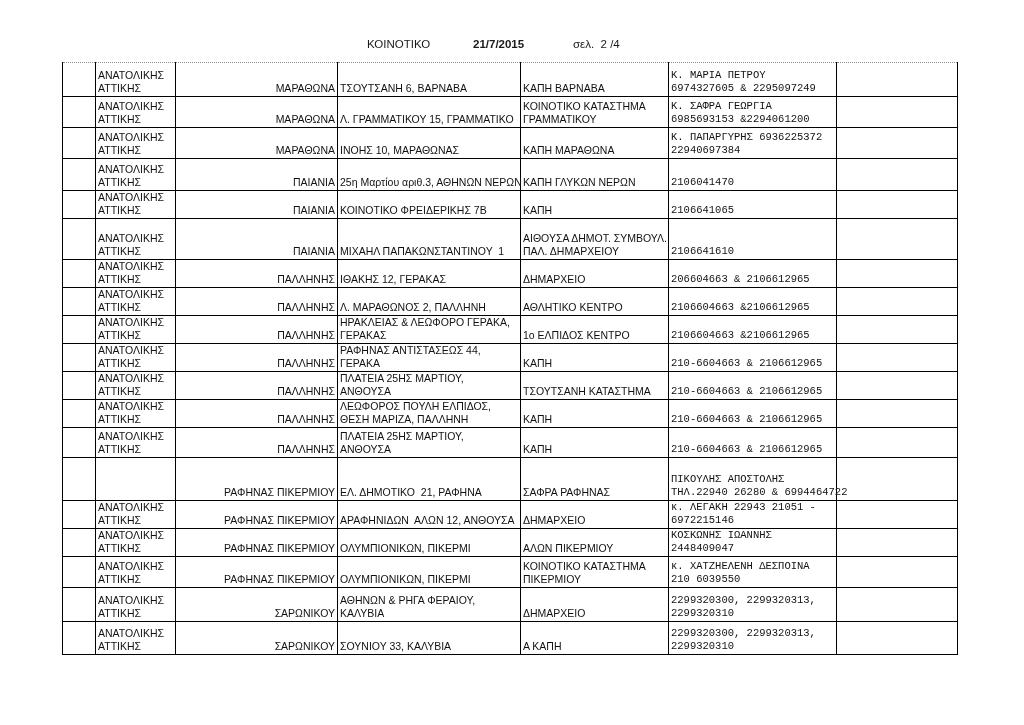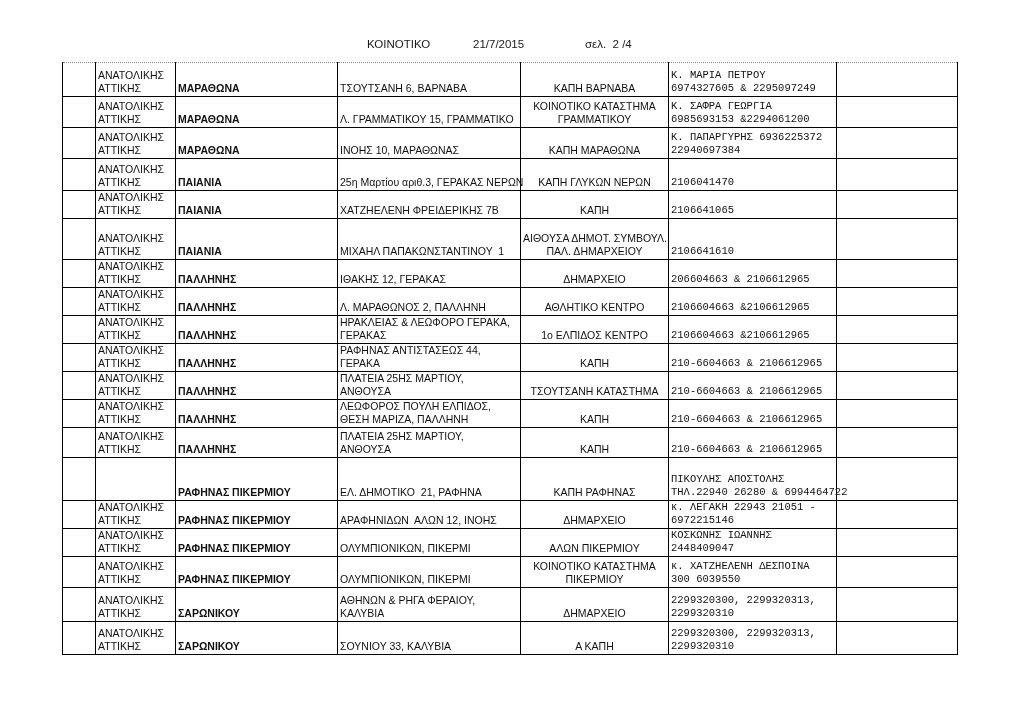--- a/index.html
+++ b/index.html
@@ -22,22 +22,22 @@
     position: absolute;
     top: 36px;
     left: 0;
     width: 100%;
     height: 18px;
     font-size: 11.5px;
     line-height: 16px;
     color: #1a1a1a;
   }
   .hdr-region   { position: absolute; left: 367px; }
-  .hdr-date     { position: absolute; left: 473px; }
-  .hdr-pagecell { position: absolute; left: 585px; white-space: pre; text-align: center; }
+  .hdr-date     { position: absolute; left: 473px; font-weight: bold; }
+  .hdr-pagecell { position: absolute; left: 573px; white-space: pre; text-align: center; }
   table.contact-table {
     position: absolute;
     left: 62px;
     top: 62px;
     border-collapse: collapse;
     table-layout: fixed;
     width: 895px;
   }
   table.contact-table td {
     border: 1px solid #000;
@@ -51,23 +51,23 @@
   
   tbody tr:first-child td { border-top: 1px dotted #8a8a8a; }
   
   td.col-gutter {
     border-left: 1px dotted #8a8a8a;
     border-top: 1px dotted #8a8a8a;
     border-bottom: 1px dotted #8a8a8a;
     border-right: 1px solid #000;
   }
   td.col-region       { white-space: normal; margin-top: 48px; }
-  td.col-municipality { text-align: left; white-space: pre; font-weight: bold; }
+  td.col-municipality { text-align: right; white-space: pre; }
   td.col-address      { white-space: pre; }
-  td.col-location     { white-space: pre; text-align: center; }
+  td.col-location     { white-space: pre; }
   td.col-contact      { white-space: pre; font-family: Liberation Mono, monospace; }
   td.col-endgutter    { white-space: pre; }
 </style>
 </head>
 <body>
 
 <div class="page">
 
   <div class="page-header-line">
     <span class="hdr-region">ΚΟΙΝΟΤΙΚΟ</span>
@@ -114,30 +114,30 @@
           <td class="col-address">ΙΝΟΗΣ 10, ΜΑΡΑΘΩΝΑΣ</td>
           <td class="col-location">ΚΑΠΗ ΜΑΡΑΘΩΝΑ</td>
           <td class="col-contact">Κ. ΠΑΠΑΡΓΥΡΗΣ 6936225372
 22940697384</td>
           <td class="col-endgutter"></td>
         </tr>
         <tr style="height: 32px;">
           <td class="col-gutter"></td>
           <td class="col-region">ΑΝΑΤΟΛΙΚΗΣ ΑΤΤΙΚΗΣ</td>
           <td class="col-municipality">ΠΑΙΑΝΙΑ</td>
-          <td class="col-address">25η Μαρτίου αριθ.3, ΓΕΡΑΚΑΣ ΝΕΡΩΝ</td>
+          <td class="col-address">25η Μαρτίου αριθ.3, ΑΘΗΝΩΝ ΝΕΡΩΝ</td>
           <td class="col-location">ΚΑΠΗ ΓΛΥΚΩΝ ΝΕΡΩΝ</td>
           <td class="col-contact">2106041470</td>
           <td class="col-endgutter"></td>
         </tr>
         <tr style="height: 26px;">
           <td class="col-gutter"></td>
           <td class="col-region">ΑΝΑΤΟΛΙΚΗΣ ΑΤΤΙΚΗΣ</td>
           <td class="col-municipality">ΠΑΙΑΝΙΑ</td>
-          <td class="col-address">ΧΑΤΖΗΕΛΕΝΗ ΦΡΕΙΔΕΡΙΚΗΣ 7Β</td>
+          <td class="col-address">ΚΟΙΝΟΤΙΚΟ ΦΡΕΙΔΕΡΙΚΗΣ 7Β</td>
           <td class="col-location">ΚΑΠΗ</td>
           <td class="col-contact">2106641065</td>
           <td class="col-endgutter"></td>
         </tr>
         <tr style="height: 41px;">
           <td class="col-gutter"></td>
           <td class="col-region">ΑΝΑΤΟΛΙΚΗΣ ΑΤΤΙΚΗΣ</td>
           <td class="col-municipality">ΠΑΙΑΝΙΑ</td>
           <td class="col-address">ΜΙΧΑΗΛ ΠΑΠΑΚΩΝΣΤΑΝΤΙΝΟΥ  1</td>
           <td class="col-location">ΑΙΘΟΥΣΑ ΔΗΜΟΤ. ΣΥΜΒΟΥΛ.
@@ -211,30 +211,30 @@
 ΑΝΘΟΥΣΑ</td>
           <td class="col-location">ΚΑΠΗ</td>
           <td class="col-contact">210-6604663 &amp; 2106612965</td>
           <td class="col-endgutter"></td>
         </tr>
         <tr style="height: 43px;">
           <td class="col-gutter"></td>
           <td class="col-region"></td>
           <td class="col-municipality">ΡΑΦΗΝΑΣ ΠΙΚΕΡΜΙΟΥ</td>
           <td class="col-address">ΕΛ. ΔΗΜΟΤΙΚΟ  21, ΡΑΦΗΝΑ</td>
-          <td class="col-location">ΚΑΠΗ ΡΑΦΗΝΑΣ</td>
+          <td class="col-location">ΣΑΦΡΑ ΡΑΦΗΝΑΣ</td>
           <td class="col-contact">ΠΙΚΟΥΛΗΣ ΑΠΟΣΤΟΛΗΣ
 ΤΗΛ.22940 26280 &amp; 6994464722</td>
           <td class="col-endgutter"></td>
         </tr>
         <tr style="height: 27px;">
           <td class="col-gutter"></td>
           <td class="col-region">ΑΝΑΤΟΛΙΚΗΣ ΑΤΤΙΚΗΣ</td>
           <td class="col-municipality">ΡΑΦΗΝΑΣ ΠΙΚΕΡΜΙΟΥ</td>
-          <td class="col-address">ΑΡΑΦΗΝΙΔΩΝ  ΑΛΩΝ 12, ΙΝΟΗΣ</td>
+          <td class="col-address">ΑΡΑΦΗΝΙΔΩΝ  ΑΛΩΝ 12, ΑΝΘΟΥΣΑ</td>
           <td class="col-location">ΔΗΜΑΡΧΕΙΟ</td>
           <td class="col-contact">κ. ΛΕΓΑΚΗ 22943 21051 -
 6972215146</td>
           <td class="col-endgutter"></td>
         </tr>
         <tr style="height: 27px;">
           <td class="col-gutter"></td>
           <td class="col-region">ΑΝΑΤΟΛΙΚΗΣ ΑΤΤΙΚΗΣ</td>
           <td class="col-municipality">ΡΑΦΗΝΑΣ ΠΙΚΕΡΜΙΟΥ</td>
           <td class="col-address">ΟΛΥΜΠΙΟΝΙΚΩΝ, ΠΙΚΕΡΜΙ</td>
@@ -244,21 +244,21 @@
           <td class="col-endgutter"></td>
         </tr>
         <tr style="height: 31px;">
           <td class="col-gutter"></td>
           <td class="col-region">ΑΝΑΤΟΛΙΚΗΣ ΑΤΤΙΚΗΣ</td>
           <td class="col-municipality">ΡΑΦΗΝΑΣ ΠΙΚΕΡΜΙΟΥ</td>
           <td class="col-address">ΟΛΥΜΠΙΟΝΙΚΩΝ, ΠΙΚΕΡΜΙ</td>
           <td class="col-location">ΚΟΙΝΟΤΙΚΟ ΚΑΤΑΣΤΗΜΑ
 ΠΙΚΕΡΜΙΟΥ</td>
           <td class="col-contact">κ. ΧΑΤΖΗΕΛΕΝΗ ΔΕΣΠΟΙΝΑ
-300 6039550</td>
+210 6039550</td>
           <td class="col-endgutter"></td>
         </tr>
         <tr style="height: 34px;">
           <td class="col-gutter"></td>
           <td class="col-region">ΑΝΑΤΟΛΙΚΗΣ ΑΤΤΙΚΗΣ</td>
           <td class="col-municipality">ΣΑΡΩΝΙΚΟΥ</td>
           <td class="col-address">ΑΘΗΝΩΝ &amp; ΡΗΓΑ ΦΕΡΑΙΟΥ,
 ΚΑΛΥΒΙΑ</td>
           <td class="col-location">ΔΗΜΑΡΧΕΙΟ</td>
           <td class="col-contact">2299320300, 2299320313,

